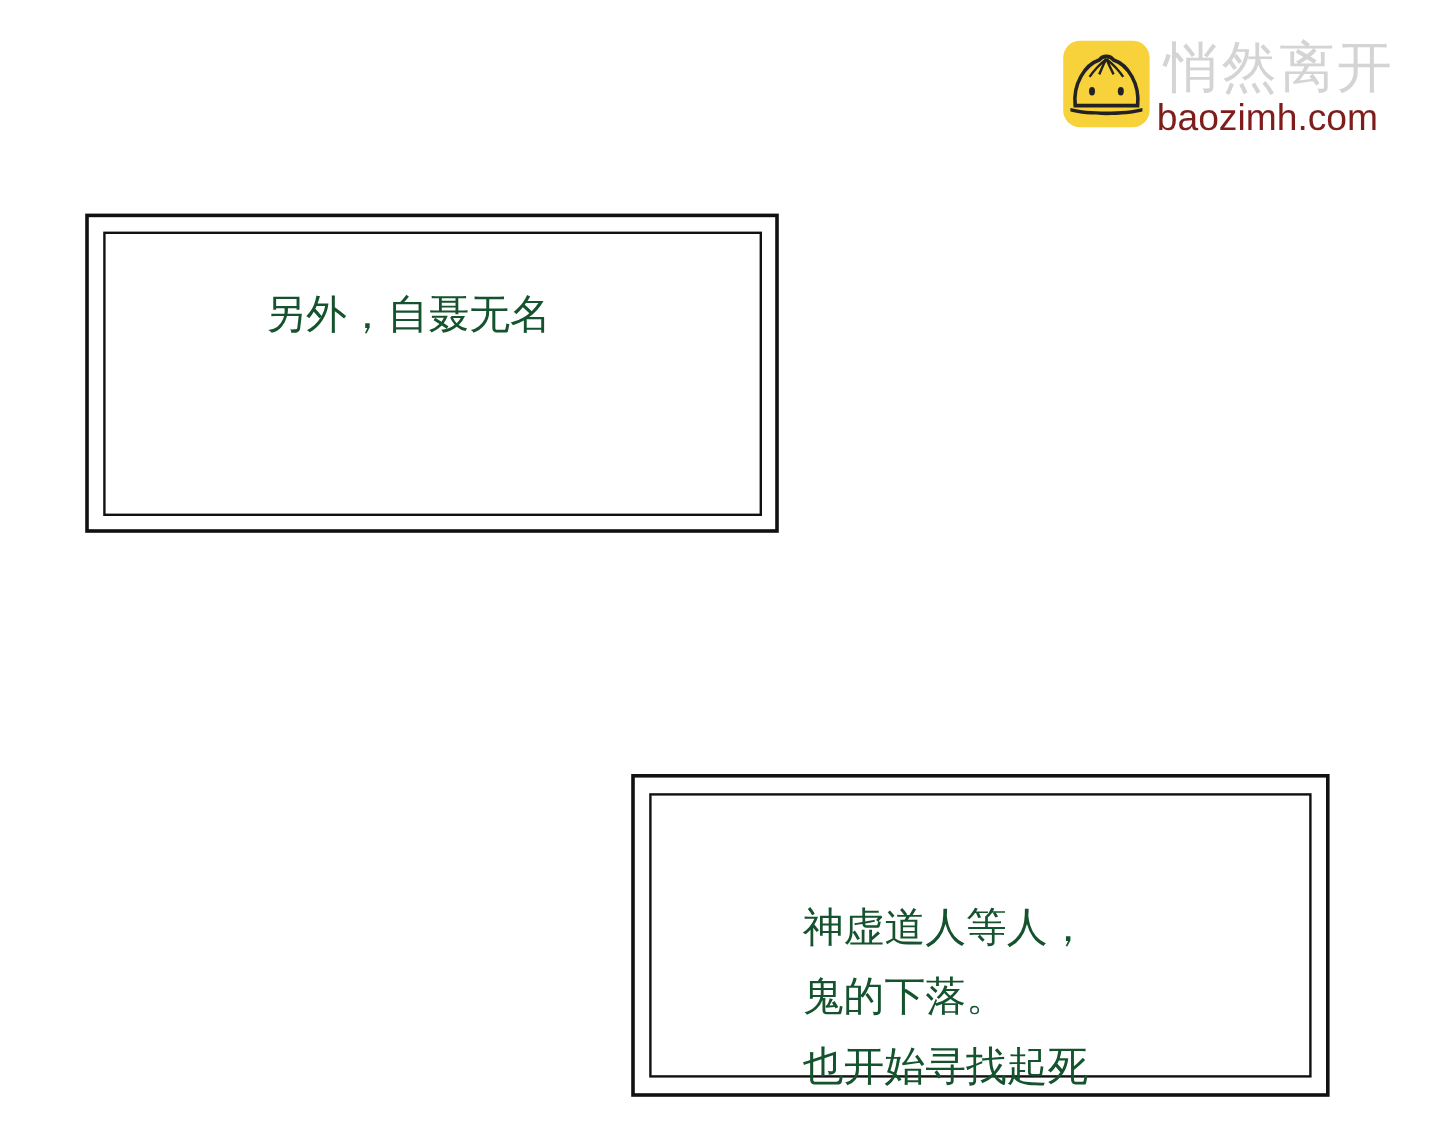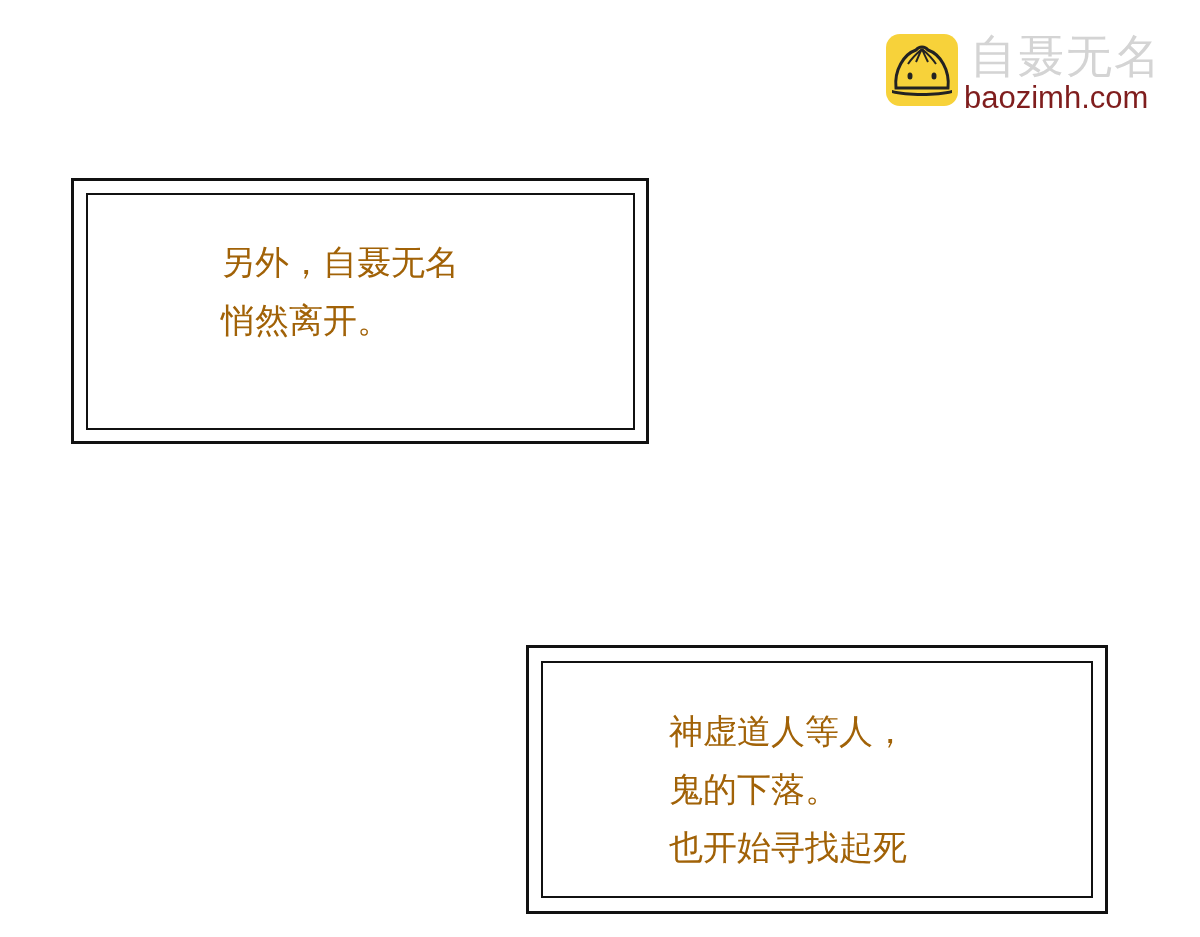--- a/index.html
+++ b/index.html
@@ -26,50 +26,49 @@
       font-family: "Liberation Sans", sans-serif;
       font-size: 31px; color: #7f1d1d; line-height: 36px; white-space: nowrap;
     }
     .caption-box {
       position: absolute; border: 3px solid #111; background: #fff; box-sizing: border-box;
     }
     .caption-inner {
       position: absolute; border: 2px solid #111; box-sizing: border-box;
     }
     .caption-text {
-      position: absolute; font-size: 34px; line-height: 58px; color: #a16207;
+      position: absolute; font-size: 34px; line-height: 58px; color: #14532d;
       white-space: nowrap; font-weight: normal;
     }
     .caption-text div { height: 58px; }
   </style>
 </head>
 <body>
 
 <div class="watermark">
   <div class="logo-icon">
     <svg width="72" height="72" viewBox="0 0 72 72">
       <path d="M10 54 C8 36 18 20 30 16 C33 12 39 12 42 16 C54 20 64 36 62 54 Z" fill="#f7d23a" stroke="#222" stroke-width="3"></path>
       <path d="M36 15 C33 20 32 24 30 28 M36 15 C38 20 40 24 42 28 M36 15 C30 20 26 24 22 30 M36 15 C42 20 46 24 50 30" fill="none" stroke="#222" stroke-width="2"></path>
       <ellipse cx="24" cy="42" rx="2.5" ry="3.5" fill="#222"></ellipse>
       <ellipse cx="48" cy="42" rx="2.5" ry="3.5" fill="#222"></ellipse>
       <path d="M6 56 C20 60 52 60 66 56 L66 59 C52 63 20 63 6 59 Z" fill="#222"></path>
     </svg>
   </div>
-  <div class="wm-cn">自聂无名</div>
+  <div class="wm-cn">悄然离开</div>
   <div class="wm-en">baozimh.com</div>
 </div>
 
 <div class="caption-box" style="left:71px; top:178px; width:578px; height:266px;">
 </div>
 <div class="caption-inner" style="left:86px; top:193px; width:549px; height:237px;"></div>
 <div class="caption-text" style="left:221px; top:233px;">
   <div>另外，自聂无名</div>
-  <div>悄然离开。</div>
 </div>
 
 <div class="caption-box" style="left:526px; top:645px; width:582px; height:269px;">
 </div>
 <div class="caption-inner" style="left:541px; top:661px; width:552px; height:237px;"></div>
-<div class="caption-text" style="left:669px; top:702px;">
+<div class="caption-text" style="left:669px; top:744px;">
   <div>神虚道人等人，</div>
   <div>鬼的下落。</div>
   <div>也开始寻找起死</div>
 </div>
 
 </body></html>

